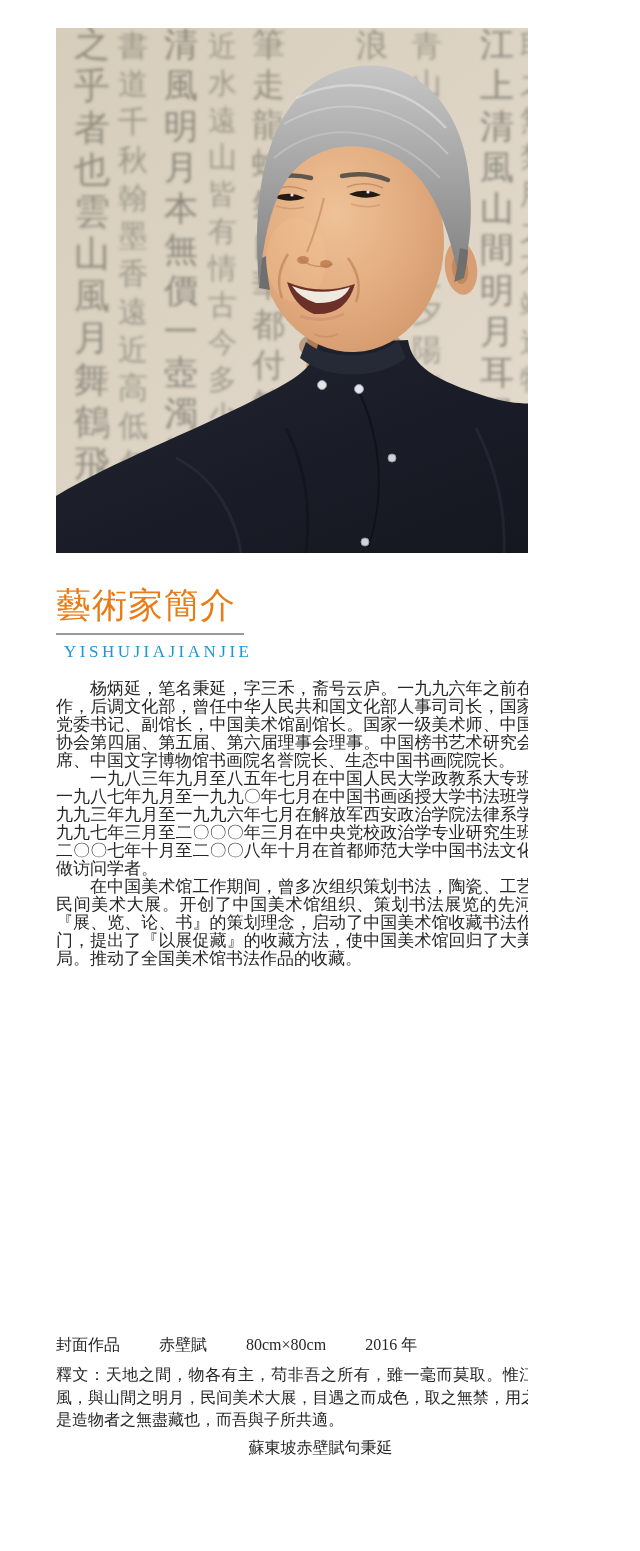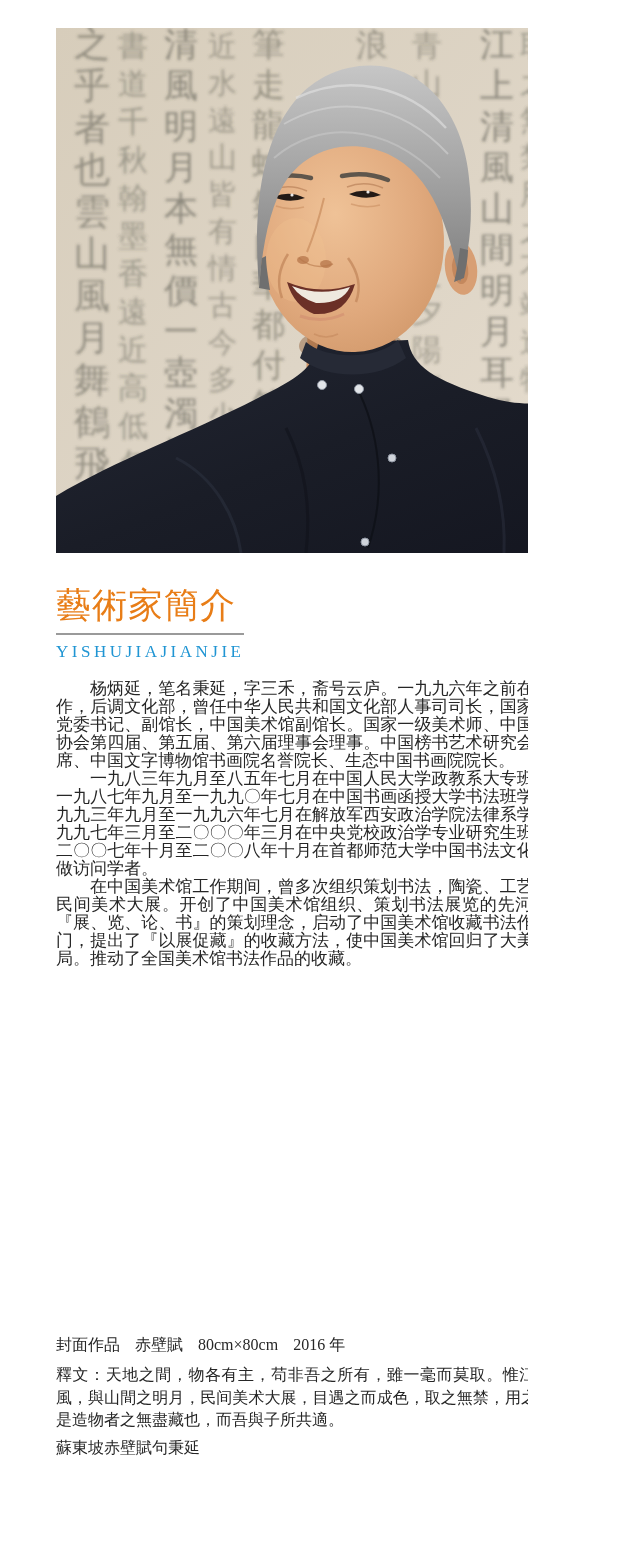--- a/index.html
+++ b/index.html
@@ -18,34 +18,34 @@
     fill:#4b4c42;
   }
   
   .header{position:absolute;left:56px;top:586px;width:529px;}
   .title{
     margin:0;font-size:35px;line-height:1.15;font-weight:normal;
     letter-spacing:1px;
   }
   .title-rule{width:188px;height:2px;margin-top:7px;}
   .subtitle{
-    margin-top:7px;font-size:17px;letter-spacing:3.5px;font-weight:normal;
+    margin-top:7px;font-size:17px;letter-spacing:3.5px;font-weight:normal;margin-left:8px;
   }
   
   .bio{
     position:absolute;left:56px;top:680px;width:529px;height:652px;
     font-size:17px;line-height:18px;text-align:justify;overflow:hidden;
   }
   .bio p{margin:0;text-indent:2em;}
   
   .footer{position:absolute;left:56px;top:1334px;width:529px;font-size:16px;line-height:22.3px;}
-  .work-line{display:flex;align-items:center;}
+  .work-line{display:flex;align-items:center;gap:24px;}
   .work-line span{margin-right:15px;}
   .shiwen{margin:8px 0 0 0;text-align:justify;}
-  .signature{margin:6px 0 0 0;text-align:left;}
+  .signature{margin:6px 0 0 0;text-align:center;}
 </style>
 </head>
 <body>
 
 <div class="page" style="color: rgb(38, 38, 38);">
 
   <figure class="photo">
     <svg viewBox="0 0 528 525" preserveAspectRatio="none">
       <defs>
         <filter id="blur1" x="-20%" y="-20%" width="140%" height="140%">

